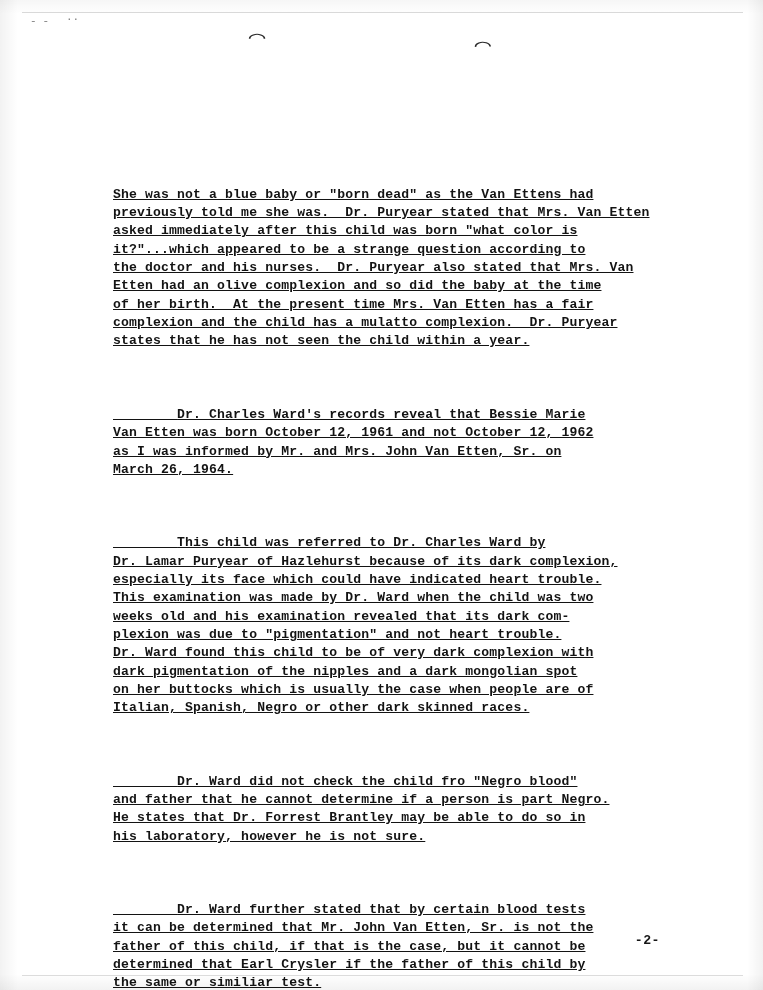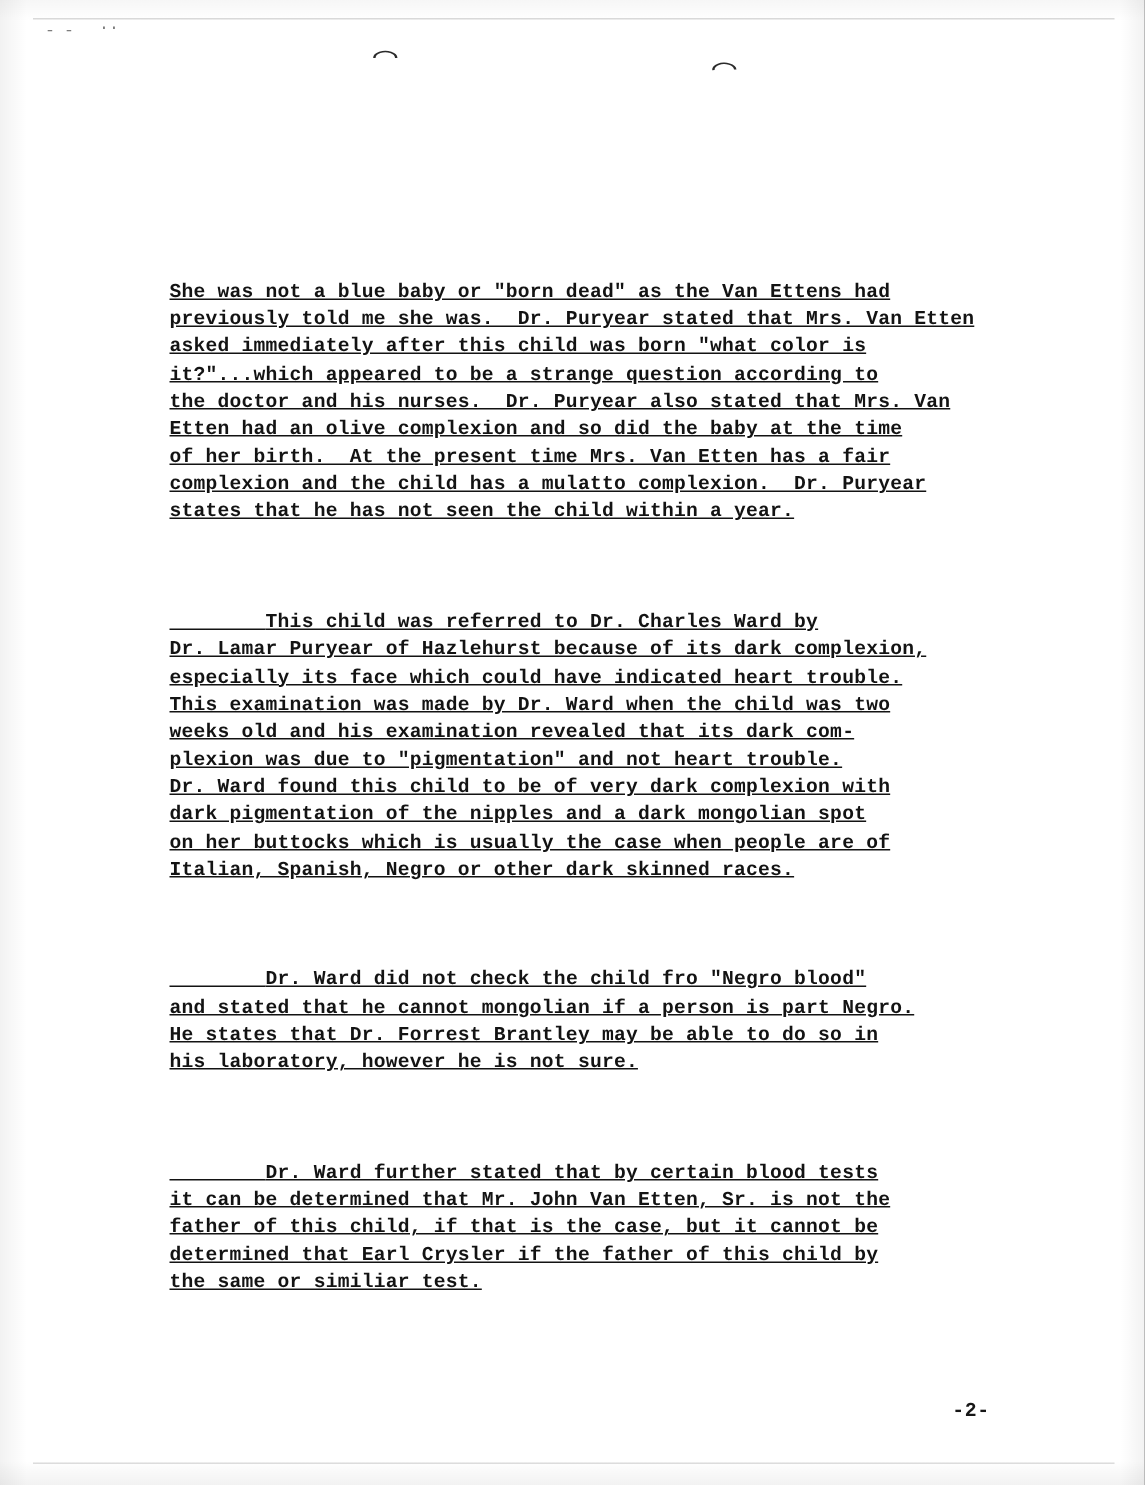--- a/index.html
+++ b/index.html
@@ -102,32 +102,36 @@
   <div class="body-text">
     <p class="para">She was not a blue baby or "born dead" as the Van Ettens had
 previously told me she was.  Dr. Puryear stated that Mrs. Van Etten
 asked immediately after this child was born "what color is
 it?"...which appeared to be a strange question according to
 the doctor and his nurses.  Dr. Puryear also stated that Mrs. Van
 Etten had an olive complexion and so did the baby at the time
 of her birth.  At the present time Mrs. Van Etten has a fair
 complexion and the child has a mulatto complexion.  Dr. Puryear
 states that he has not seen the child within a year.</p>
+    <p class="para">        Dr. Charles Ward's records reveal that Bessie Marie
+Van Etten was born October 12, 1961 and not October 12, 1962
+as I was informed by Mr. and Mrs. John Van Etten, Sr. on
+March 26, 1964.</p>
     <p class="para">        This child was referred to Dr. Charles Ward by
 Dr. Lamar Puryear of Hazlehurst because of its dark complexion,
 especially its face which could have indicated heart trouble.
 This examination was made by Dr. Ward when the child was two
 weeks old and his examination revealed that its dark com-
 plexion was due to "pigmentation" and not heart trouble.
 Dr. Ward found this child to be of very dark complexion with
 dark pigmentation of the nipples and a dark mongolian spot
 on her buttocks which is usually the case when people are of
 Italian, Spanish, Negro or other dark skinned races.</p>
     <p class="para">        Dr. Ward did not check the child fro "Negro blood"
-and stated that he cannot mongolian if a person is part Negro.
+and father that he cannot determine if a person is part Negro.
 He states that Dr. Forrest Brantley may be able to do so in
 his laboratory, however he is not sure.</p>
     <p class="para">        Dr. Ward further stated that by certain blood tests
 it can be determined that Mr. John Van Etten, Sr. is not the
 father of this child, if that is the case, but it cannot be
 determined that Earl Crysler if the father of this child by
 the same or similiar test.</p>
     
     
   </div>

